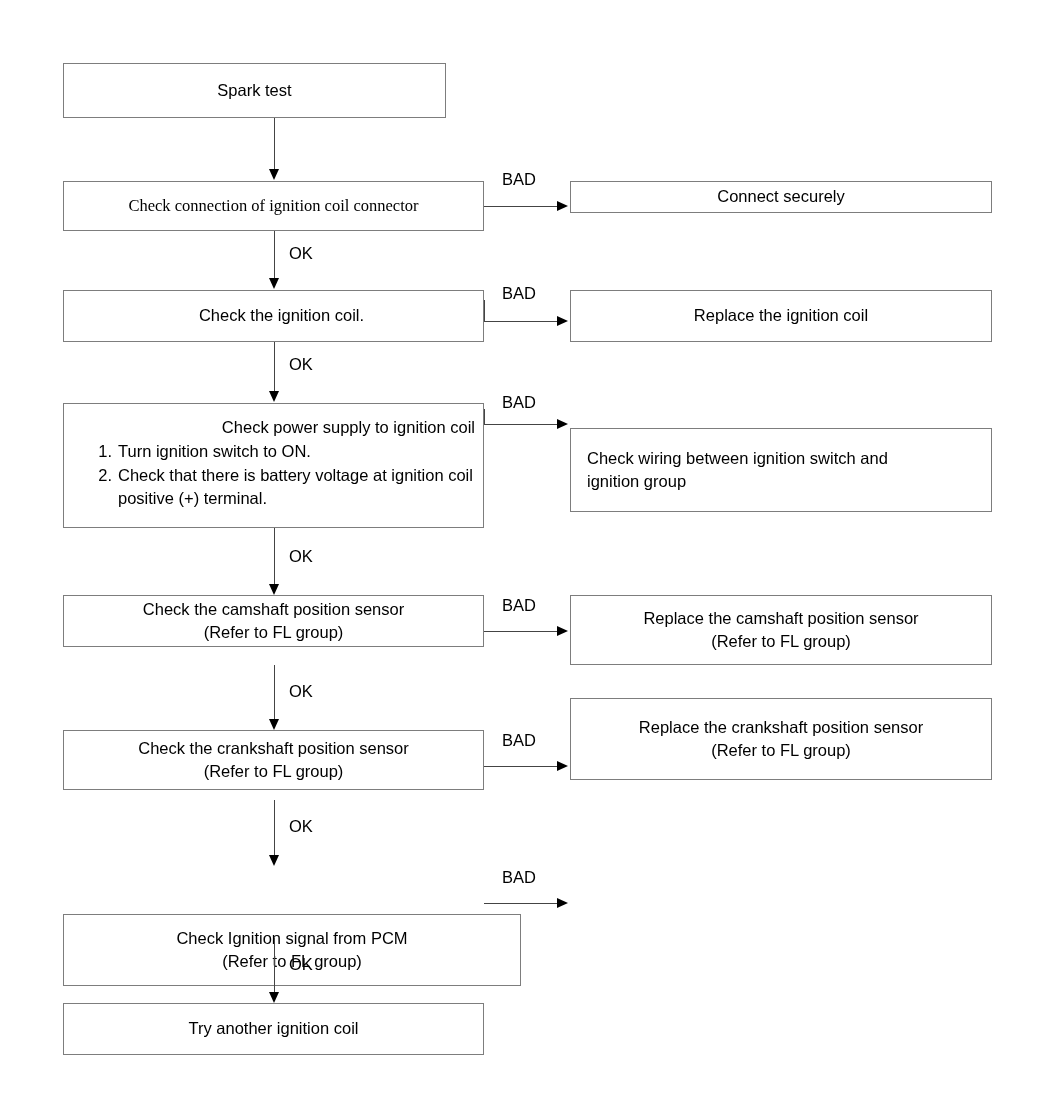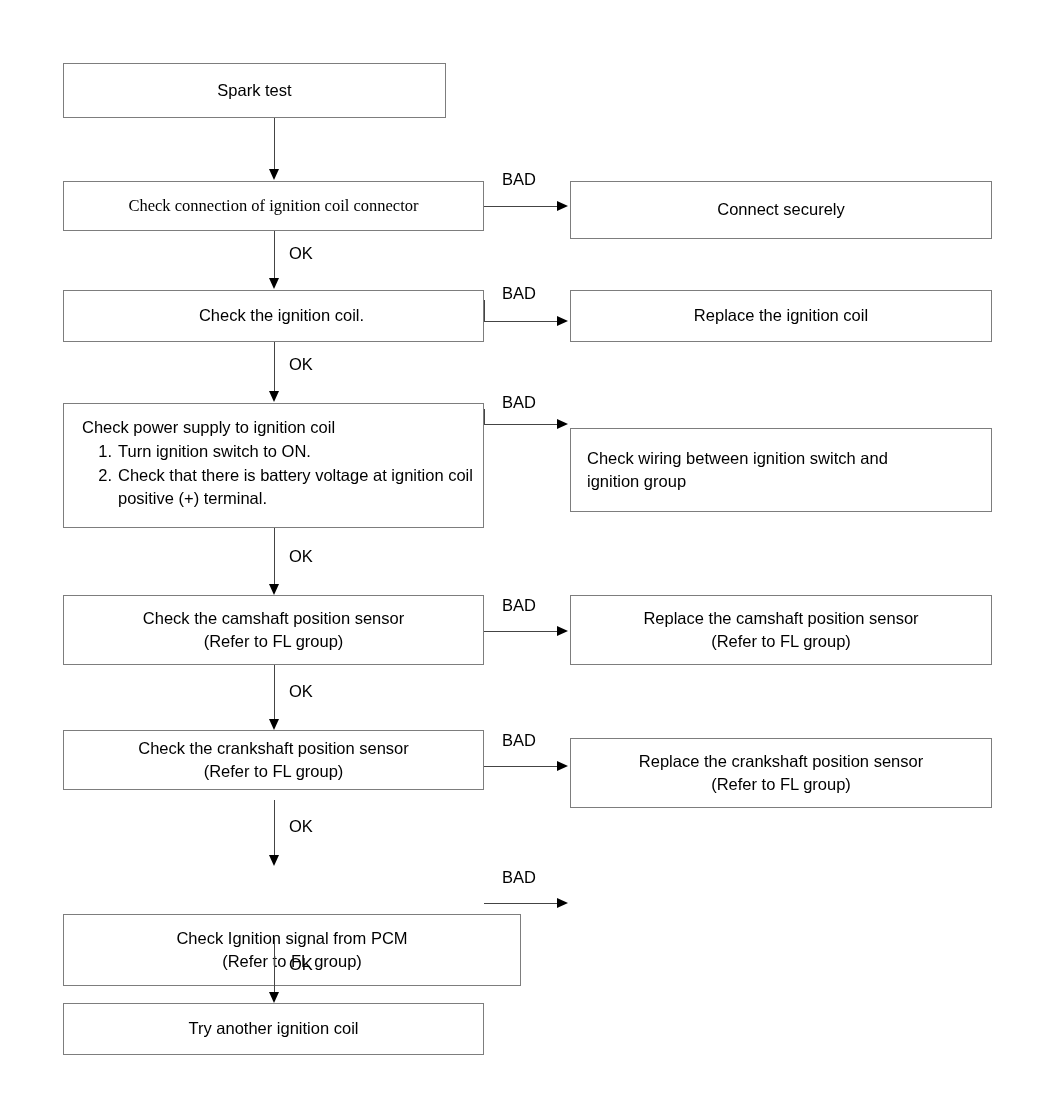--- a/index.html
+++ b/index.html
@@ -45,21 +45,21 @@
   }
   .node.left-align .lines { width: auto; }
 
   
   .node.listbox {
     align-items: flex-start;
     justify-content: flex-start;
     text-align: left;
     padding: 12px 8px 8px 18px;
   }
-  .listbox .head { display: block; }
+  .listbox .head { display: block; text-align: right; }
   ol.steps {
     margin: 1px 0 0 0;
     padding: 0 0 0 36px;
     list-style: none;
     counter-reset: stepc;
   }
   ol.steps > li {
     position: relative;
     display: block;
     margin: 0;
@@ -122,21 +122,21 @@
   <div class="arrow-down" style="left:269px; top:169px;"></div>
 
   <div class="node" style="left:63px; top:181px; width:421px; height:50px;font-family:Liberation Serif, serif;">
     <span class="lines">Check connection of ignition coil connector</span>
   </div>
 
   <div class="hline" style="left:484px; top:206px; width:76px;"></div>
   <div class="arrow-right" style="left:557px; top:201px;"></div>
   <div class="edge-label" style="left:502px; top:170px;">BAD</div>
 
-  <div class="node" style="left:570px; top:181px; width:422px; height:58px;">
+  <div class="node" style="left:570px; top:181px; width:422px; height:32px;">
     <span class="lines">Connect securely</span>
   </div>
 
   <div class="vline" style="left:274px; top:231px; height:48px;"></div>
   <div class="arrow-down" style="left:269px; top:278px;"></div>
   <div class="edge-label" style="left:289px; top:244px;">OK</div>
 
   <div class="node" style="left:63px; top:290px; width:421px; height:52px;padding-left:24px;">
     <span class="lines">Check the ignition coil.</span>
   </div>
@@ -173,21 +173,21 @@
     <div class="lines">
       <div>Check wiring between ignition switch and</div>
       <div>ignition group</div>
     </div>
   </div>
 
   <div class="vline" style="left:274px; top:528px; height:57px;"></div>
   <div class="arrow-down" style="left:269px; top:584px;"></div>
   <div class="edge-label" style="left:289px; top:547px;">OK</div>
 
-  <div class="node" style="left:63px; top:595px; width:421px; height:70px;">
+  <div class="node" style="left:63px; top:595px; width:421px; height:52px;">
     <div class="lines">
       <div>Check the camshaft position sensor</div>
       <div>(Refer to FL group)</div>
     </div>
   </div>
 
   <div class="hline" style="left:484px; top:631px; width:76px;"></div>
   <div class="arrow-right" style="left:557px; top:626px;"></div>
   <div class="edge-label" style="left:502px; top:596px;">BAD</div>
 
@@ -206,21 +206,21 @@
     <div class="lines">
       <div>Check the crankshaft position sensor</div>
       <div>(Refer to FL group)</div>
     </div>
   </div>
 
   <div class="hline" style="left:484px; top:766px; width:76px;"></div>
   <div class="arrow-right" style="left:557px; top:761px;"></div>
   <div class="edge-label" style="left:502px; top:731px;">BAD</div>
 
-  <div class="node" style="left:570px; top:738px; width:422px; height:70px;">
+  <div class="node" style="left:570px; top:698px; width:422px; height:82px;">
     <div class="lines">
       <div>Replace the crankshaft position sensor</div>
       <div>(Refer to FL group)</div>
     </div>
   </div>
 
   <div class="vline" style="left:274px; top:800px; height:56px;"></div>
   <div class="arrow-down" style="left:269px; top:855px;"></div>
   <div class="edge-label" style="left:289px; top:817px;">OK</div>
 

